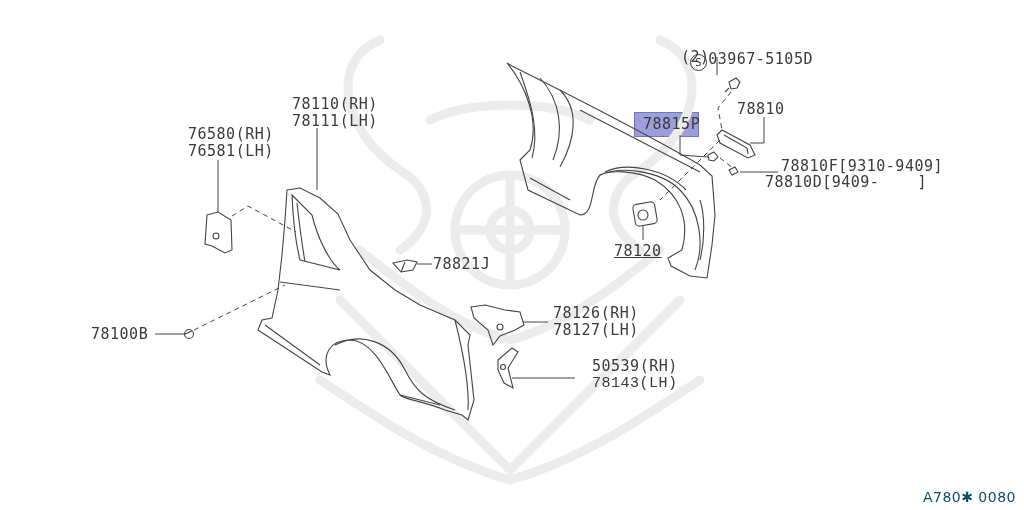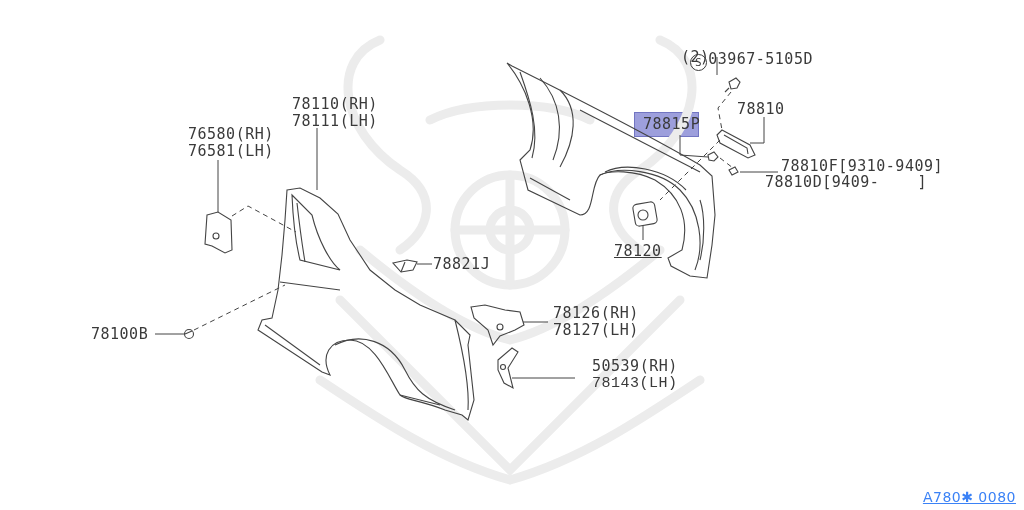--- a/index.html
+++ b/index.html
@@ -8,22 +8,22 @@
     .stage { position: absolute; left: 0; top: 0; width: 1024px; height: 510px; }
     svg.art { position: absolute; left: 0; top: 0; }
     .lbl { position: absolute; font-family: "DejaVu Sans Mono", monospace; font-size: 15px;
            line-height: 17px; color: #3a3a3a; white-space: pre; letter-spacing: 0.5px; }
     .lbl.click { cursor: pointer; }
     .hl { position: absolute; left: 634px; top: 112px; width: 63px; height: 23px;
           background: #8d8fd6; border: 1px solid #5a5db8; opacity: 0.85; }
     .s-circle { display: inline-block; width: 15px; height: 15px; border: 1.3px solid #3a3a3a;
                 border-radius: 50%; font-size: 11px; line-height: 15px; text-align: center;
                 vertical-align: -2px; margin-right: 1px; }
-    .code { position: absolute; right: 8px; top: 489px; font-size: 14px; color: #3b82f6;
-            font-family: "DejaVu Sans", sans-serif; letter-spacing: 0.5px; text-decoration: underline; }
+    .code { position: absolute; right: 8px; top: 489px; font-size: 14px; color: #0c4a6e;
+            font-family: "DejaVu Sans", sans-serif; letter-spacing: 0.5px; }
   </style>
 </head>
 <body>
 
 <div class="stage">
 
   <div class="hl"></div>
 
   <svg class="art" width="1024" height="510" viewBox="0 0 1024 510">
 

